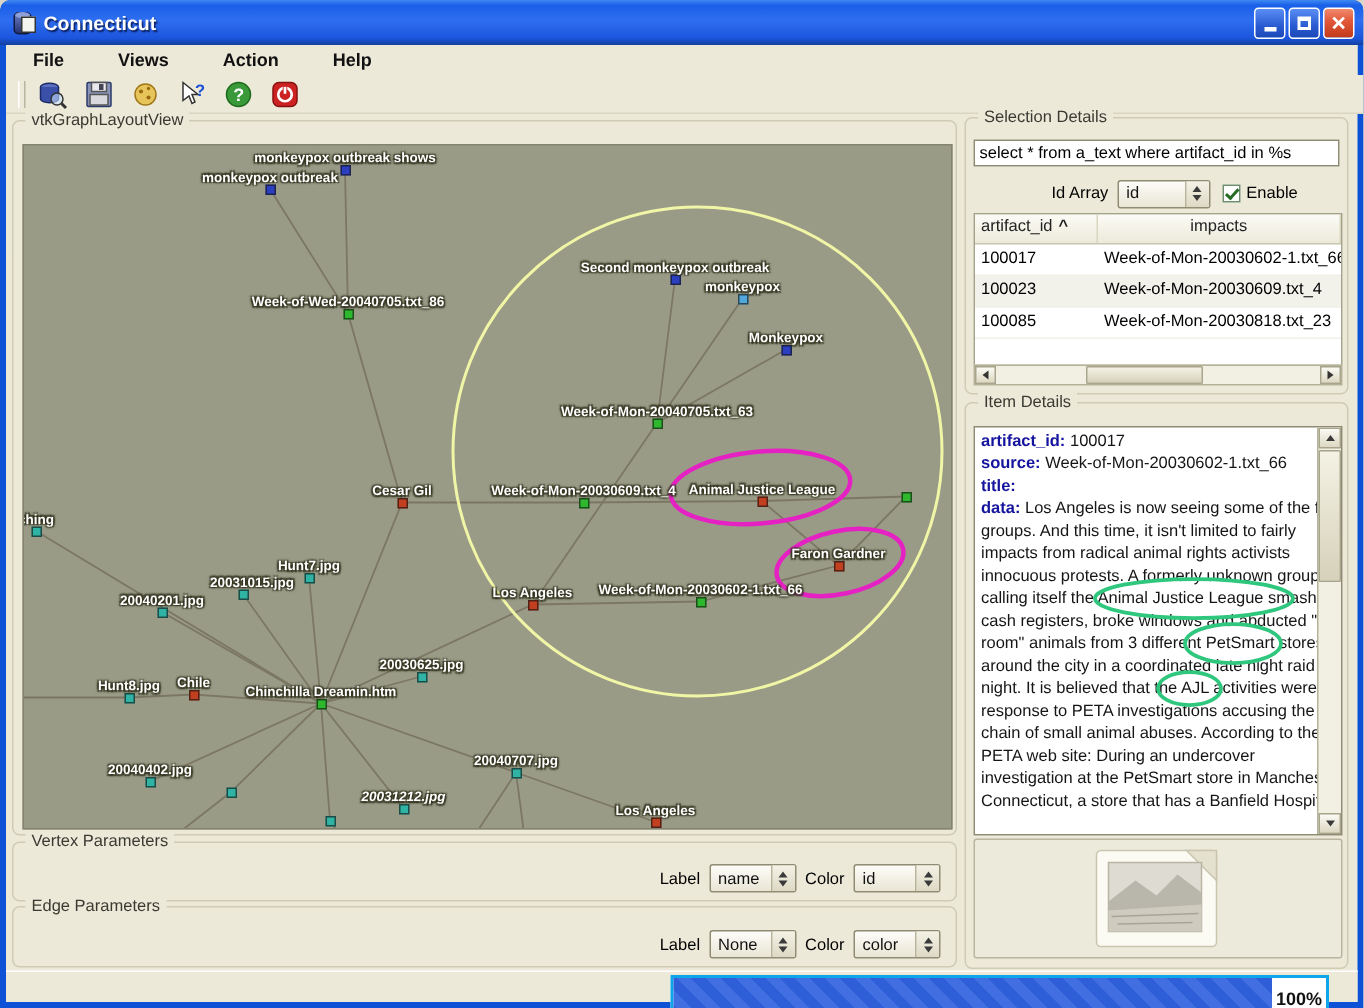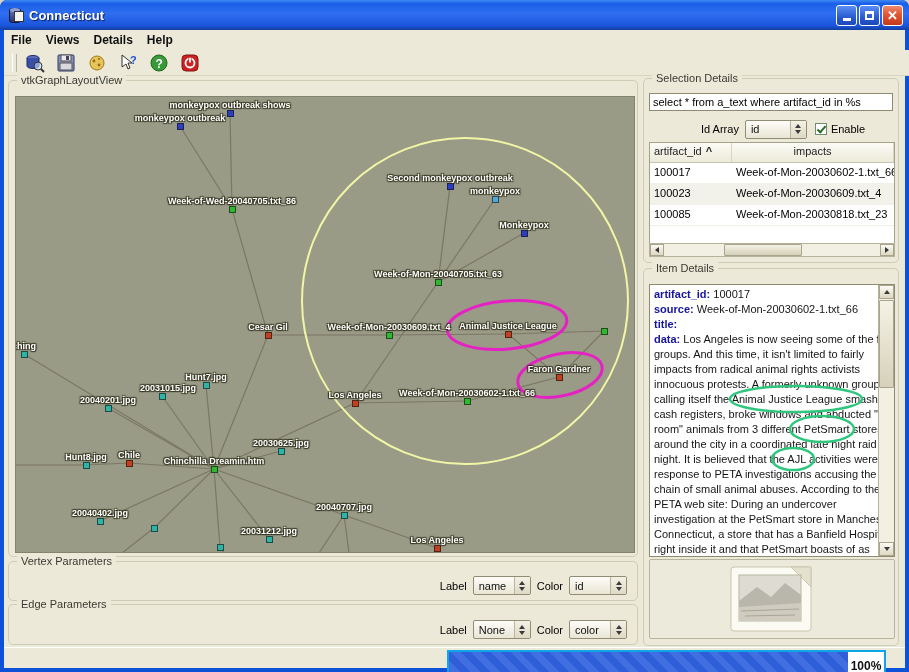--- a/index.html
+++ b/index.html
@@ -19,21 +19,21 @@
   .winbtns{margin-left:auto;display:flex;gap:2px;}
   .wbtn{width:21px;height:21px;border:1px solid #fff;border-radius:3px;display:flex;align-items:center;justify-content:center;box-sizing:border-box;}
   .wbtn.blue{background:linear-gradient(#5a8ef5,#2a5ad0 60%,#1c49b8);}
   .wbtn.red{background:linear-gradient(#f08a70,#e25a3a 40%,#c23a1a);}
   .g-min{width:8px;height:3px;background:#fff;margin-top:9px;}
   .g-max{width:9px;height:9px;border:2px solid #fff;border-top-width:3px;box-sizing:border-box;}
   .g-x{color:#fff;font-weight:bold;font-size:13px;line-height:1;}
 
   
   .menubar{position:absolute;left:4px;top:30px;width:901px;height:20px;background:#ece9d8;display:flex;align-items:center;gap:0;border-bottom:1px solid #e0ddc8;}
-  .menu-item{font-size:12px;font-weight:bold;color:#111;padding:2px 7px;}
+  .menu-item{font-size:12px;font-weight:bold;color:#111;padding:2px 18px;}
   .toolbar{position:absolute;left:4px;top:50px;width:901px;height:25px;background:#ece9d8;display:flex;align-items:center;padding-left:8px;border-bottom:1px solid #d8d5c0;}
   .tb-handle{width:3px;height:18px;border-left:1px solid #fff;border-right:1px solid #b8b5a0;margin-right:6px;}
   .tb-icon{width:24px;height:22px;margin-right:7px;display:flex;align-items:center;justify-content:center;}
   .tb-icon svg{display:block;}
 
   
   .groupbox{position:absolute;border:1px solid #cfccb6;border-radius:5px;box-sizing:border-box;}
   .gb-title{position:absolute;top:-7px;left:8px;background:#ece9d8;padding:0 4px;font-size:11px;color:#3a3a32;}
 
   
@@ -106,21 +106,21 @@
           <span class="g-x">✕</span>
         </span>
     </span>
   </div>
 
   <div class="frame-inner"></div>
 
   <div class="menubar" id="menubar">
       <span class="menu-item">File</span>
       <span class="menu-item">Views</span>
-      <span class="menu-item">Details</span>
+      <span class="menu-item">Action</span>
       <span class="menu-item">Help</span>
     </div>
   <div class="toolbar" id="toolbar">
       <span class="tb-handle"></span>
       <span class="tb-icon">
         <svg width="20" height="20">
           <ellipse cx="8" cy="5" rx="6" ry="2.5" fill="#5a6fc0" stroke="#1c2a66"></ellipse>
           <path d="M2 5 v8 a6 2.5 0 0 0 12 0 v-8" fill="#3a4fa8" stroke="#1c2a66"></path>
           <circle cx="13" cy="13" r="4" fill="rgba(200,225,255,.6)" stroke="#333"></circle>
           <line x1="16" y1="16" x2="19" y2="19" stroke="#333" stroke-width="2"></line>
@@ -247,21 +247,21 @@
         <div class="glabel" style="left: 113px; top: 363px;">Chile</div>
         <div class="gnode" style="left: 194.5px; top: 368.5px; background: rgb(45, 184, 45);"></div>
         <div class="glabel" style="left: 198px; top: 369px;">Chinchilla Dreamin.htm</div>
         <div class="gnode" style="left: 261.5px; top: 350.5px; background: rgb(47, 179, 164);"></div>
         <div class="glabel" style="left: 265px; top: 351px;">20030625.jpg</div>
         <div class="gnode" style="left: 80.5px; top: 420.5px; background: rgb(47, 179, 164);"></div>
         <div class="glabel" style="left: 84px; top: 421px;">20040402.jpg</div>
         <div class="gnode" style="left: 134.5px; top: 427.5px; background: rgb(47, 179, 164);"></div>
         <div class="gnode" style="left: 200.5px; top: 446.5px; background: rgb(47, 179, 164);"></div>
         <div class="gnode" style="left: 249.5px; top: 438.5px; background: rgb(47, 179, 164);"></div>
-        <div class="glabel" style="left: 253px; top: 439px;">20031212.jpg</div>
+        <div class="glabel" style="left: 253px; top: 439px; font-style: italic;">20031212.jpg</div>
         <div class="gnode" style="left: 324.5px; top: 414.5px; background: rgb(47, 179, 164);"></div>
         <div class="glabel" style="left: 328px; top: 415px;">20040707.jpg</div>
         <div class="gnode" style="left: 417.5px; top: 447.5px; background: rgb(194, 64, 31);"></div>
         <div class="glabel" style="left: 421px; top: 448px;">Los Angeles</div>
       </div>
   </div>
 
   <div class="groupbox" style="left:8px;top:561px;width:630px;height:40px;">
     <span class="gb-title">Vertex Parameters</span>
     <div class="param-row">
@@ -373,21 +373,20 @@
           <div class="dt-line">calling itself the Animal Justice League smashed</div>
           <div class="dt-line">cash registers, broke windows and abducted "back</div>
           <div class="dt-line">room" animals from 3 different PetSmart stores</div>
           <div class="dt-line">around the city in a coordinated late night raid last</div>
           <div class="dt-line">night. It is believed that the AJL activities were in</div>
           <div class="dt-line">response to PETA investigations accusing the</div>
           <div class="dt-line">chain of small animal abuses. According to the</div>
           <div class="dt-line">PETA web site: During an undercover</div>
           <div class="dt-line">investigation at the PetSmart store in Manchester,</div>
           <div class="dt-line">Connecticut, a store that has a Banfield Hospital</div>
-          <div class="dt-line">right inside it and that PetSmart boasts of as</div>
         </div>
       <svg class="detail-ellipses" id="dt-ellipses" width="230" height="271">
           <ellipse cx="146" cy="114" rx="66" ry="13" fill="none" stroke="#2fc77d" stroke-width="2.5"></ellipse>
           <ellipse cx="172" cy="144" rx="32" ry="13" fill="none" stroke="#2fc77d" stroke-width="2.5"></ellipse>
           <ellipse cx="143" cy="174" rx="21" ry="11" fill="none" stroke="#2fc77d" stroke-width="2.5"></ellipse>
         </svg>
       <div class="vscroll">
         <span class="sb-btn" style="width:100%;height:14px;">
             <i class="tri-up"></i>
           </span>

